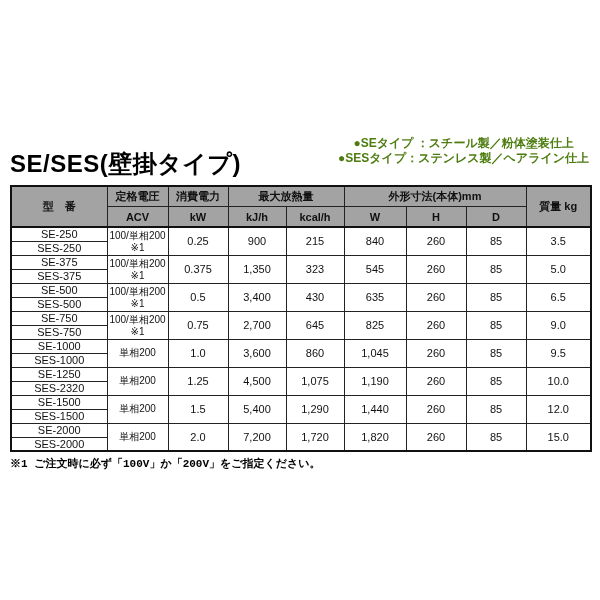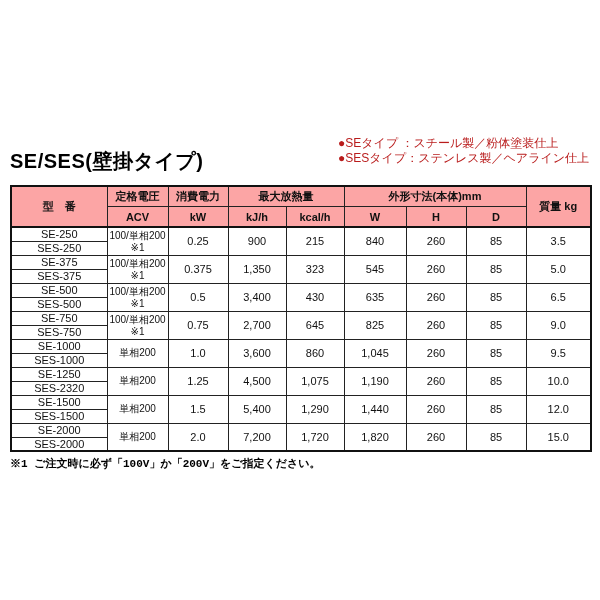--- a/index.html
+++ b/index.html
@@ -3,42 +3,42 @@
 <meta charset="utf-8">
 <style>
   html,body { margin:0; padding:0; }
   body {
     width:600px; height:600px; background:#ffffff; position:relative; overflow:hidden;
     font-family:"Liberation Sans","DejaVu Sans",sans-serif; color:#111;
     -webkit-font-smoothing:antialiased;
   }
   .title {
     position:absolute; left:10px; top:148px;
-    font-size:20px; font-weight:700; letter-spacing:.5px; color:#000;
+    font-size:24px; font-weight:700; letter-spacing:.5px; color:#000;
   }
   .notes {
     position:absolute; right:11px; top:136px;
-    font-size:12px; font-weight:400; line-height:14.5px; color:#b91c1c; text-align:left;
+    font-size:12px; font-weight:700; line-height:14.5px; color:#4d7c0f; text-align:center;
   }
   .foot {
     position:absolute; left:10px; top:456px;
     font-size:11px; font-weight:700; color:#000;font-family:Liberation Mono, monospace;
   }
   table.spec {
     position:absolute; left:10px; top:185px; width:580px;
     border-collapse:collapse; table-layout:fixed;
     border:2px solid #111;
   }
   .spec th, .spec td {
     border:1px solid #222; padding:0; margin:0;
     text-align:center; vertical-align:middle;
     font-size:11px; white-space:nowrap; overflow:hidden;
   }
   .spec th {
-    background:#fca5a5; font-weight:700; height:19px; color:#111;
+    background:#a3a3a3; font-weight:700; height:19px; color:#111;
   }
   .spec tr.sub { height:14px; }
   .hb { border-bottom:2px solid #111 !important; }
   .gb { border-bottom:2px solid #111; }
   .vl1 { display:block; font-size:10px; line-height:12px; }
   .vl2 { display:block; font-size:10px;  line-height:11px; }
 </style>
 </head>
 <body>
 

